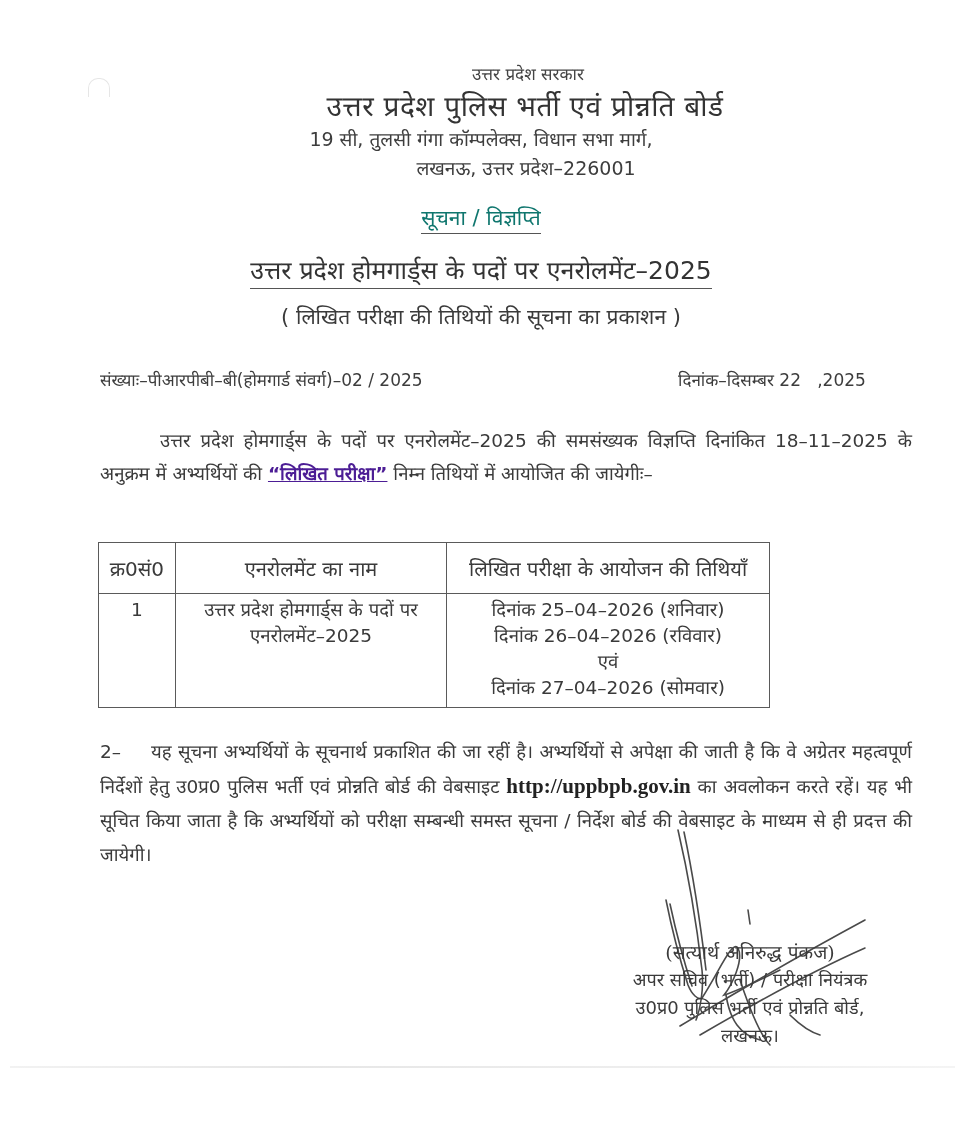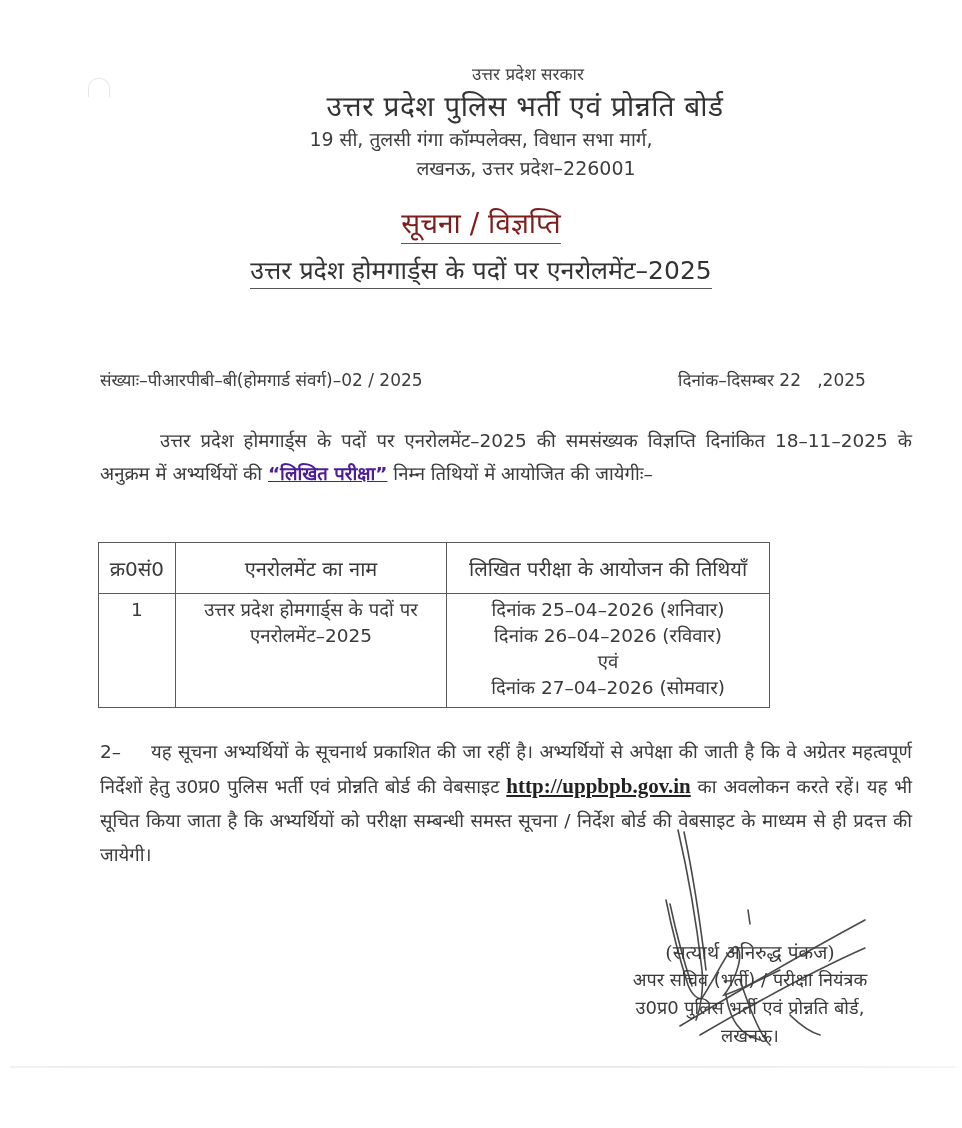--- a/index.html
+++ b/index.html
@@ -48,22 +48,22 @@
       color: #3d3d3d;
     }
     .addr2 {
       top: 155px;
       font-size: 19px;
       color: #3d3d3d;
       padding-left: 45px;
     }
     .notice-type {
       top: 203px;
-      font-size: 28px;
-      color: #7f1d1d;
+      font-size: 21px;
+      color: #0f766e;
     }
     .notice-type span,
     .subject span {
       border-bottom: 1.5px solid #555;
       padding-bottom: 3px;
     }
     .subject {
       top: 252px;
       font-size: 25px;
       color: #333;
@@ -136,21 +136,20 @@
       line-height: 34px;
       text-align: justify;
       color: #3a3a3a;
     }
     .para2 .num { margin-right: 30px; }
     .url {
       font-family: "Liberation Serif", "DejaVu Serif", serif;
       font-weight: bold;
       font-size: 21px;
       color: #222;
-      text-decoration: underline;
     }
 
     .sig-block {
       position: absolute;
       left: 585px;
       top: 938px;
       width: 330px;
       text-align: center;
       color: #3a3a3a;
     }
@@ -201,20 +200,21 @@
   <div class="center-line board">उत्तर प्रदेश पुलिस भर्ती एवं प्रोन्नति बोर्ड</div>
   <div class="center-line addr1">19 सी, तुलसी गंगा कॉम्पलेक्स, विधान सभा मार्ग,</div>
   <div class="center-line addr2">लखनऊ, उत्तर प्रदेश–226001</div>
 
   <div class="center-line notice-type">
     <span>सूचना / विज्ञप्ति</span>
   </div>
   <div class="center-line subject">
     <span>उत्तर प्रदेश होमगार्ड्स के पदों पर एनरोलमेंट–2025</span>
   </div>
+  <div class="center-line subtitle">( लिखित परीक्षा की तिथियों की सूचना का प्रकाशन )</div>
 
   <div class="abs ref-no">संख्याः–पीआरपीबी–बी(होमगार्ड संवर्ग)–02 / 2025</div>
   <div class="abs date-line" style="white-space:pre;">दिनांक–दिसम्बर 22   ,2025</div>
 
   <div class="para1">
     <span>उत्तर प्रदेश होमगार्ड्स के पदों पर एनरोलमेंट–2025 की समसंख्यक विज्ञप्ति दिनांकित 18–11–2025 के अनुक्रम में अभ्यर्थियों की </span><b>“लिखित परीक्षा”</b><span> निम्न तिथियों में आयोजित की जायेगीः–</span>
   </div>
 
   <table class="sched">
     <colgroup>

